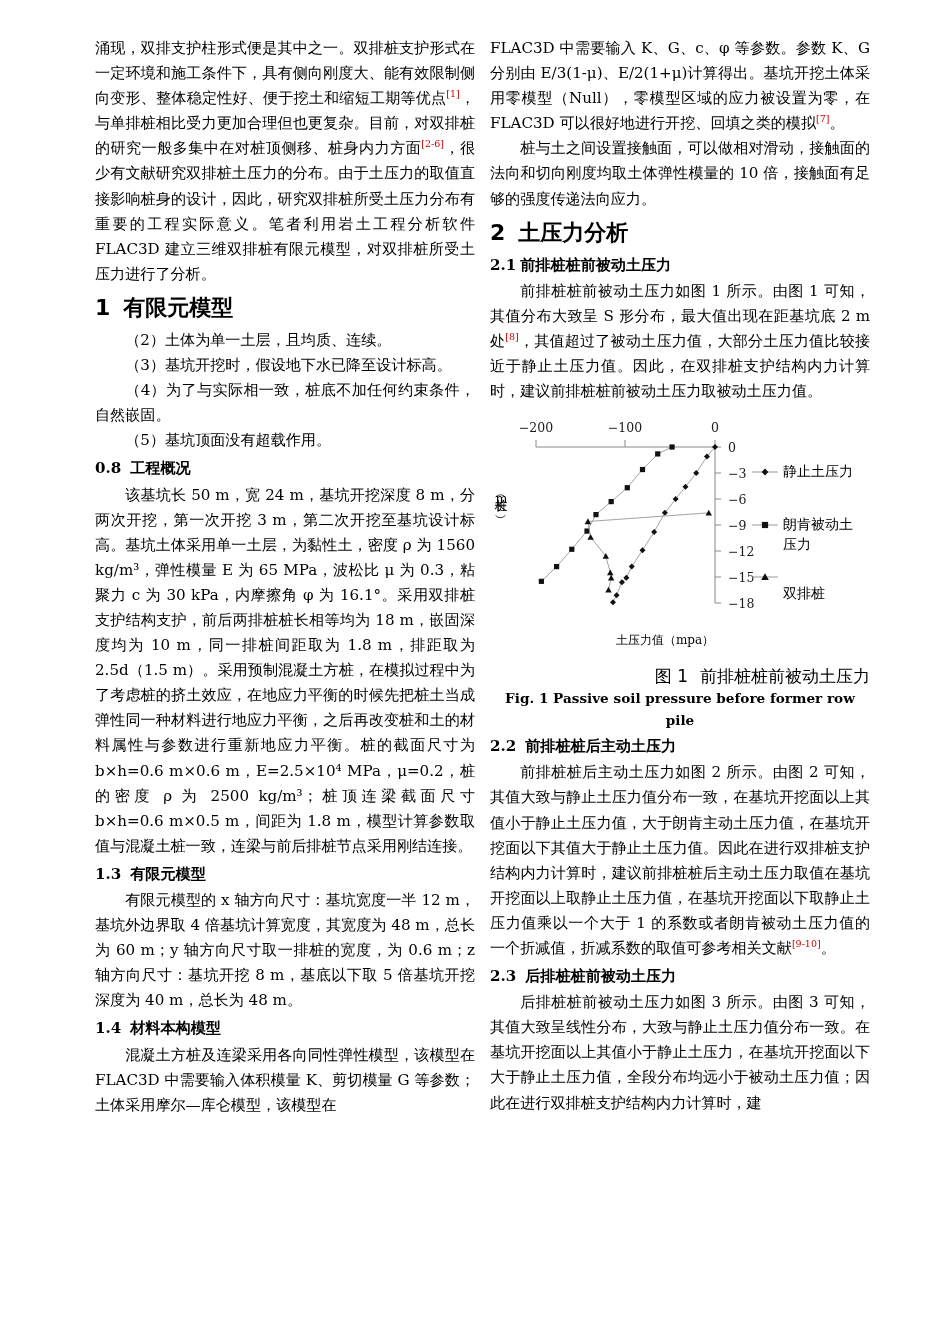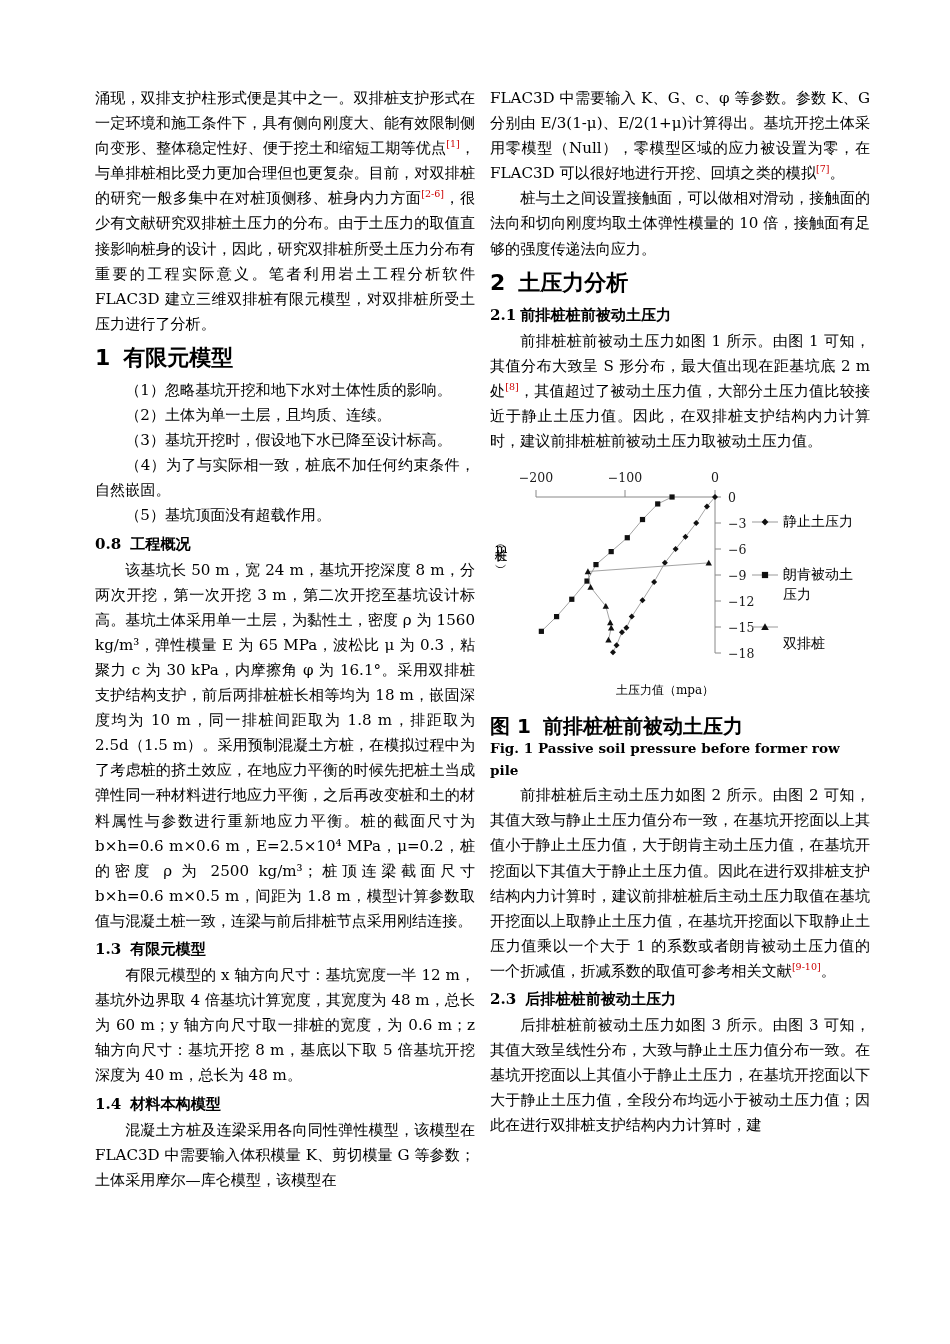--- a/index.html
+++ b/index.html
@@ -14,21 +14,21 @@
     color: #000000;
     position: relative;
     overflow: hidden;
   }
   #page {
     position: absolute;
     left: 0; top: 0;
     width: 860px;
     height: 1344px;
     box-sizing: border-box;
-    padding: 86px 80px 40px 95px;
+    padding: 36px 80px 40px 95px;
   }
   .columns {
     display: flex;
     gap: 0px;
     height: 100%;
   }
   .col {
     width: 380px;
     flex: 0 0 380px;
   }
@@ -75,30 +75,30 @@
     margin: 6px 0 2px 0;
     width: 380px;
   }
   .chart-wrap {
     position: relative;
     width: 380px;
     height: 253px;
   }
   .chart-svg { display: block; }
   .fig-cap-cn {
-    text-align: left;
-    font-weight: bold;
-    font-size: 20px;
+    text-align: right;
+    font-weight: normal;
+    font-size: 17px;
     font-family: "DejaVu Sans", "Liberation Sans", sans-serif;
     margin-top: 2px;
     line-height: 22px;
   }
   .fig-cap-cn .fignum { margin-right: 12px; }
   .fig-cap-en {
-    text-align: left;
+    text-align: center;
     font-weight: bold;
     font-size: 13.6px;
     font-family: "DejaVu Serif", "Liberation Serif", serif;
     line-height: 22px;
     margin-bottom: 2px;
   }
   .axis-label-y {
     position: absolute;
     left: 2px;
     top: 78px;
@@ -132,21 +132,20 @@
 <div id="page">
   <div class="columns">
 
     <div class="col left">
 
       <p class="body"><span>涌现，双排支护柱形式便是其中之一。双排桩支护形式在一定环境和施工条件下，具有侧向刚度大、能有效限制侧向变形、整体稳定性好、便于挖土和缩短工期等优点</span><sup class="ref">[1]</sup><span>，与单排桩相比受力更加合理但也更复杂。目前，对双排桩的研究一般多集中在对桩顶侧移、桩身内力方面</span><sup class="ref">[2-6]</sup><span>，很少有文献研究双排桩土压力的分布。由于土压力的取值直接影响桩身的设计，因此，研究双排桩所受土压力分布有重要的工程实际意义。笔者利用岩土工程分析软件 FLAC3D 建立三维双排桩有限元模型，对双排桩所受土压力进行了分析。</span></p>
 
       <h2 class="sec"><span class="num">1</span><span>有限元模型</span></h2>
 
 
-      <p class="body indent">（1）忽略基坑开挖和地下水对土体性质的影响。</p>
       <p class="body indent">（2）土体为单一土层，且均质、连续。</p>
       <p class="body indent">（3）基坑开挖时，假设地下水已降至设计标高。</p>
       <p class="body indent">（4）为了与实际相一致，桩底不加任何约束条件，自然嵌固。</p>
       <p class="body indent">（5）基坑顶面没有超载作用。</p>
 
       <h3 class="subsec"><span class="num">0.8</span><span>工程概况</span></h3>
 
       <p class="body indent">该基坑长 50 m，宽 24 m，基坑开挖深度 8 m，分两次开挖，第一次开挖 3 m，第二次开挖至基坑设计标高。基坑土体采用单一土层，为黏性土，密度 ρ 为 1560 kg/m³，弹性模量 E 为 65 MPa，波松比 μ 为 0.3，粘聚力 c 为 30 kPa，内摩擦角 φ 为 16.1°。采用双排桩支护结构支护，前后两排桩桩长相等均为 18 m，嵌固深度均为 10 m，同一排桩间距取为 1.8 m，排距取为 2.5d（1.5 m）。采用预制混凝土方桩，在模拟过程中为了考虑桩的挤土效应，在地应力平衡的时候先把桩土当成弹性同一种材料进行地应力平衡，之后再改变桩和土的材料属性与参数进行重新地应力平衡。桩的截面尺寸为 b×h=0.6 m×0.6 m，E=2.5×10⁴ MPa，μ=0.2，桩的密度 ρ 为 2500 kg/m³；桩顶连梁截面尺寸 b×h=0.6 m×0.5 m，间距为 1.8 m，模型计算参数取值与混凝土桩一致，连梁与前后排桩节点采用刚结连接。</p>
 
       <h3 class="subsec"><span class="num">1.3</span><span>有限元模型</span></h3>
@@ -264,20 +263,21 @@
 
           <div class="legend-text" style="left:293px; top:52px;">静止土压力</div>
           <div class="legend-text" style="left:293px; top:105px;">朗肯被动土压力</div>
           <div class="legend-text" style="left:293px; top:174px;">双排桩</div>
         </div>
 
         <div class="fig-cap-cn"><span class="fignum">图 1</span><span>前排桩桩前被动土压力</span></div>
         <div class="fig-cap-en">Fig. 1 Passive soil pressure before former row pile</div>
       </div>
 
+      <h3 class="subsec"><span class="num">2.2</span><span>前排桩桩后主动土压力</span></h3>
 
       <p class="body indent"><span>前排桩桩后主动土压力如图 2 所示。由图 2 可知，其值大致与静止土压力值分布一致，在基坑开挖面以上其值小于静止土压力值，大于朗肯主动土压力值，在基坑开挖面以下其值大于静止土压力值。因此在进行双排桩支护结构内力计算时，建议前排桩桩后主动土压力取值在基坑开挖面以上取静止土压力值，在基坑开挖面以下取静止土压力值乘以一个大于 1 的系数或者朗肯被动土压力值的一个折减值，折减系数的取值可参考相关文献</span><sup class="ref">[9-10]</sup><span>。</span></p>
 
       <h3 class="subsec"><span class="num">2.3</span><span>后排桩桩前被动土压力</span></h3>
 
       <p class="body indent">后排桩桩前被动土压力如图 3 所示。由图 3 可知，其值大致呈线性分布，大致与静止土压力值分布一致。在基坑开挖面以上其值小于静止土压力，在基坑开挖面以下大于静止土压力值，全段分布均远小于被动土压力值；因此在进行双排桩支护结构内力计算时，建</p>
     </div>
   </div>
 </div>
 

